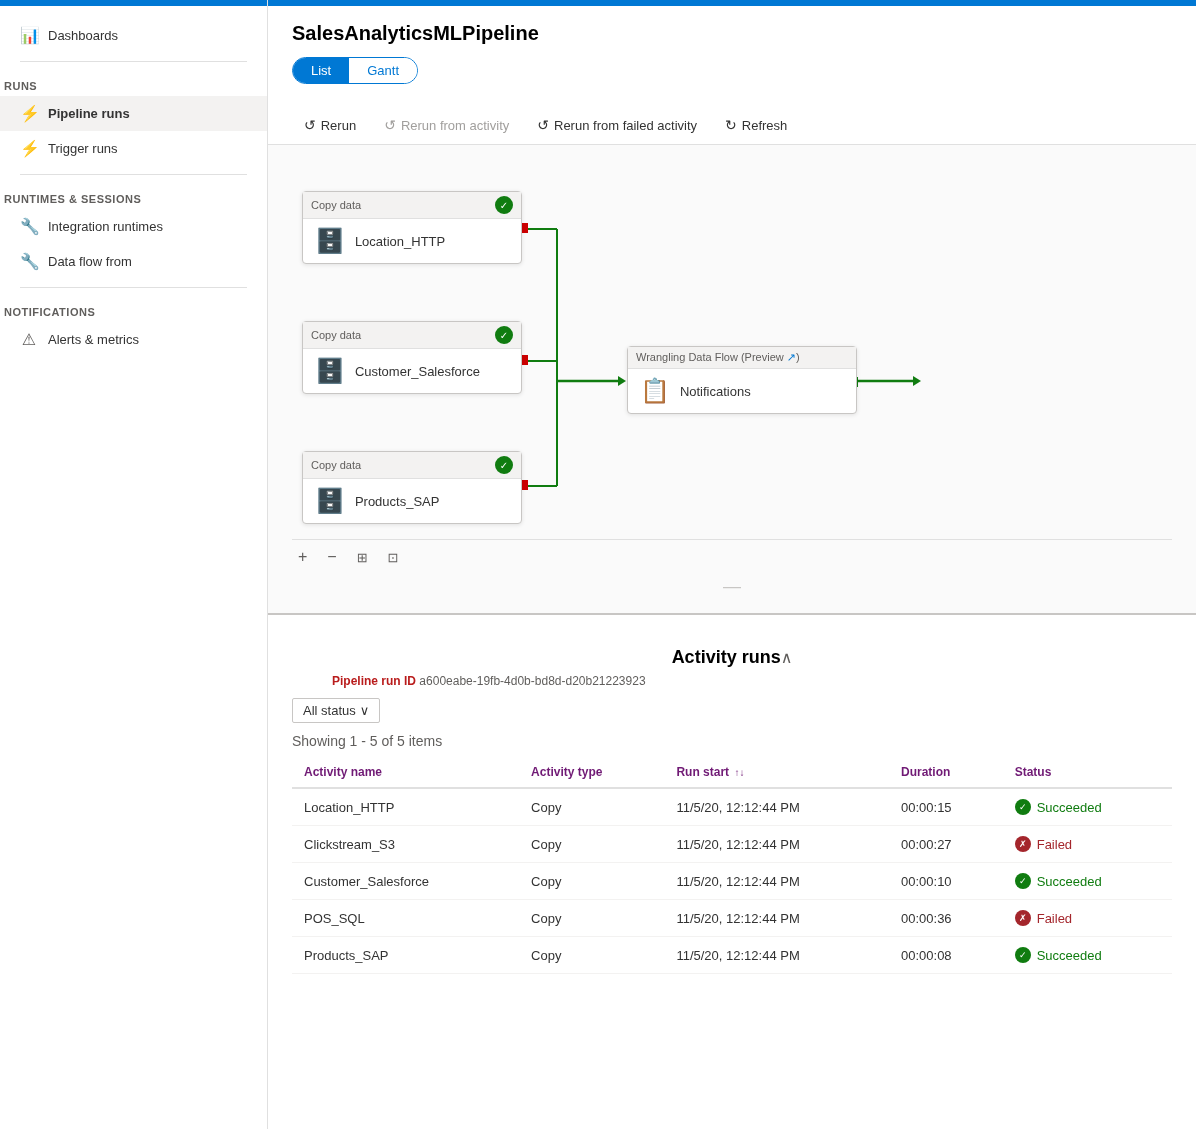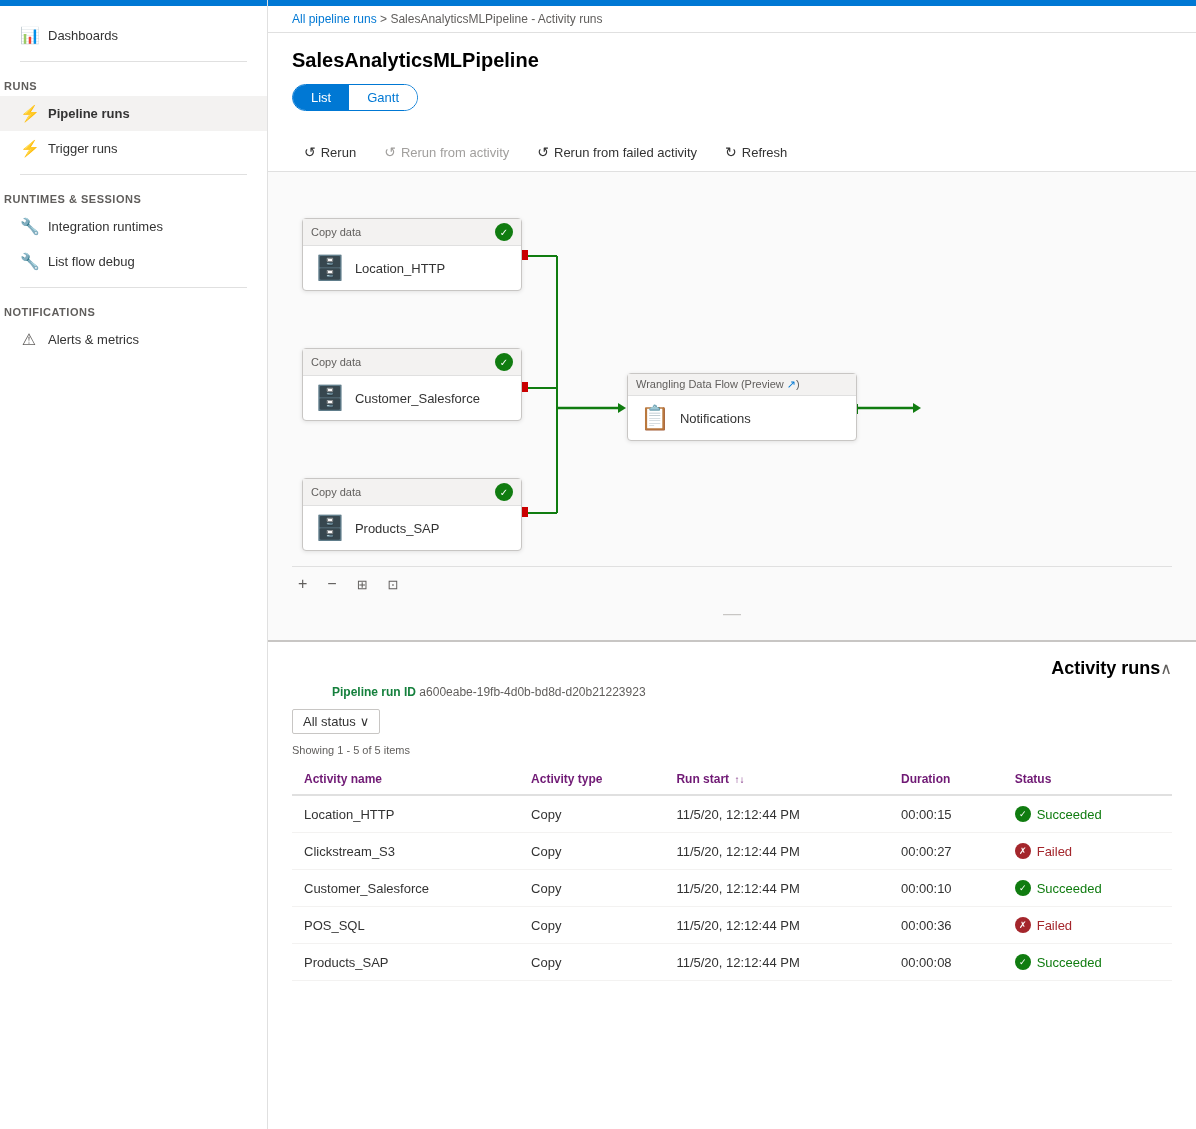--- a/index.html
+++ b/index.html
@@ -214,63 +214,64 @@
     }
 
     
     .activity-runs-section {
       padding: 16px 24px;
     }
 
     .section-header {
       display: flex;
       align-items: center;
-      justify-content: flex-end;
+      justify-content: center;
       margin-bottom: 6px;
+      margin-top: 16px;
     }
     .section-title {
       font-size: 18px;
       font-weight: 600;
       color: #000;
     }
     .collapse-btn {
       background: none;
       border: none;
       cursor: pointer;
       font-size: 16px;
       color: #605e5c;
     }
 
     .run-id-line {
       font-size: 12px;
       color: #605e5c;
       margin-bottom: 10px;
     }
-    .run-id-line strong { color: #15803d; padding-left: 40px; }
+    .run-id-line strong { color: #b91c1c; padding-left: 40px; }
 
     .filter-row {
       display: flex;
       align-items: center;
       gap: 8px;
       margin-bottom: 10px;
     }
     .filter-dropdown {
       display: flex;
       align-items: center;
       gap: 4px;
       padding: 4px 10px;
       border: 1px solid #c8c6c4;
       border-radius: 2px;
       cursor: pointer;
       font-size: 13px;
       background: #fff;
     }
 
     .items-count {
-      font-size: 11px;
+      font-size: 14px;
       color: #605e5c;
       margin-bottom: 8px;
     }
 
     
     .runs-table {
       width: 100%;
       border-collapse: collapse;
     }
     .runs-table th {
@@ -355,41 +356,36 @@
 
     <hr class="sidebar-divider">
 
     <div class="sidebar-section-label">Runtimes &amp; sessions</div>
     <div class="sidebar-item">
       <span class="icon">🔧</span>
       <span>Integration runtimes</span>
     </div>
     <div class="sidebar-item">
       <span class="icon">🔧</span>
-      <span>List flow debug</span>
+      <span>Data flow from</span>
     </div>
 
     <hr class="sidebar-divider">
 
     <div class="sidebar-section-label">Notifications</div>
     <div class="sidebar-item">
       <span class="icon">⚠</span>
       <span>Alerts &amp; metrics</span>
     </div>
   </div>
 </div>
 
 <div class="main">
   <div class="top-bar"></div>
 
-  <div class="breadcrumb-bar">
-    <a>All pipeline runs</a>
-    <span> &gt; </span>
-    <span>SalesAnalyticsMLPipeline - Activity runs</span>
-  </div>
 
   <div class="content-area">
 
     <div class="pipeline-header">
       <div class="pipeline-title">SalesAnalyticsMLPipeline</div>
 
       
       <div class="toggle-group">
         <button class="toggle-btn active">List</button>
         <button class="toggle-btn">Gantt</button>

